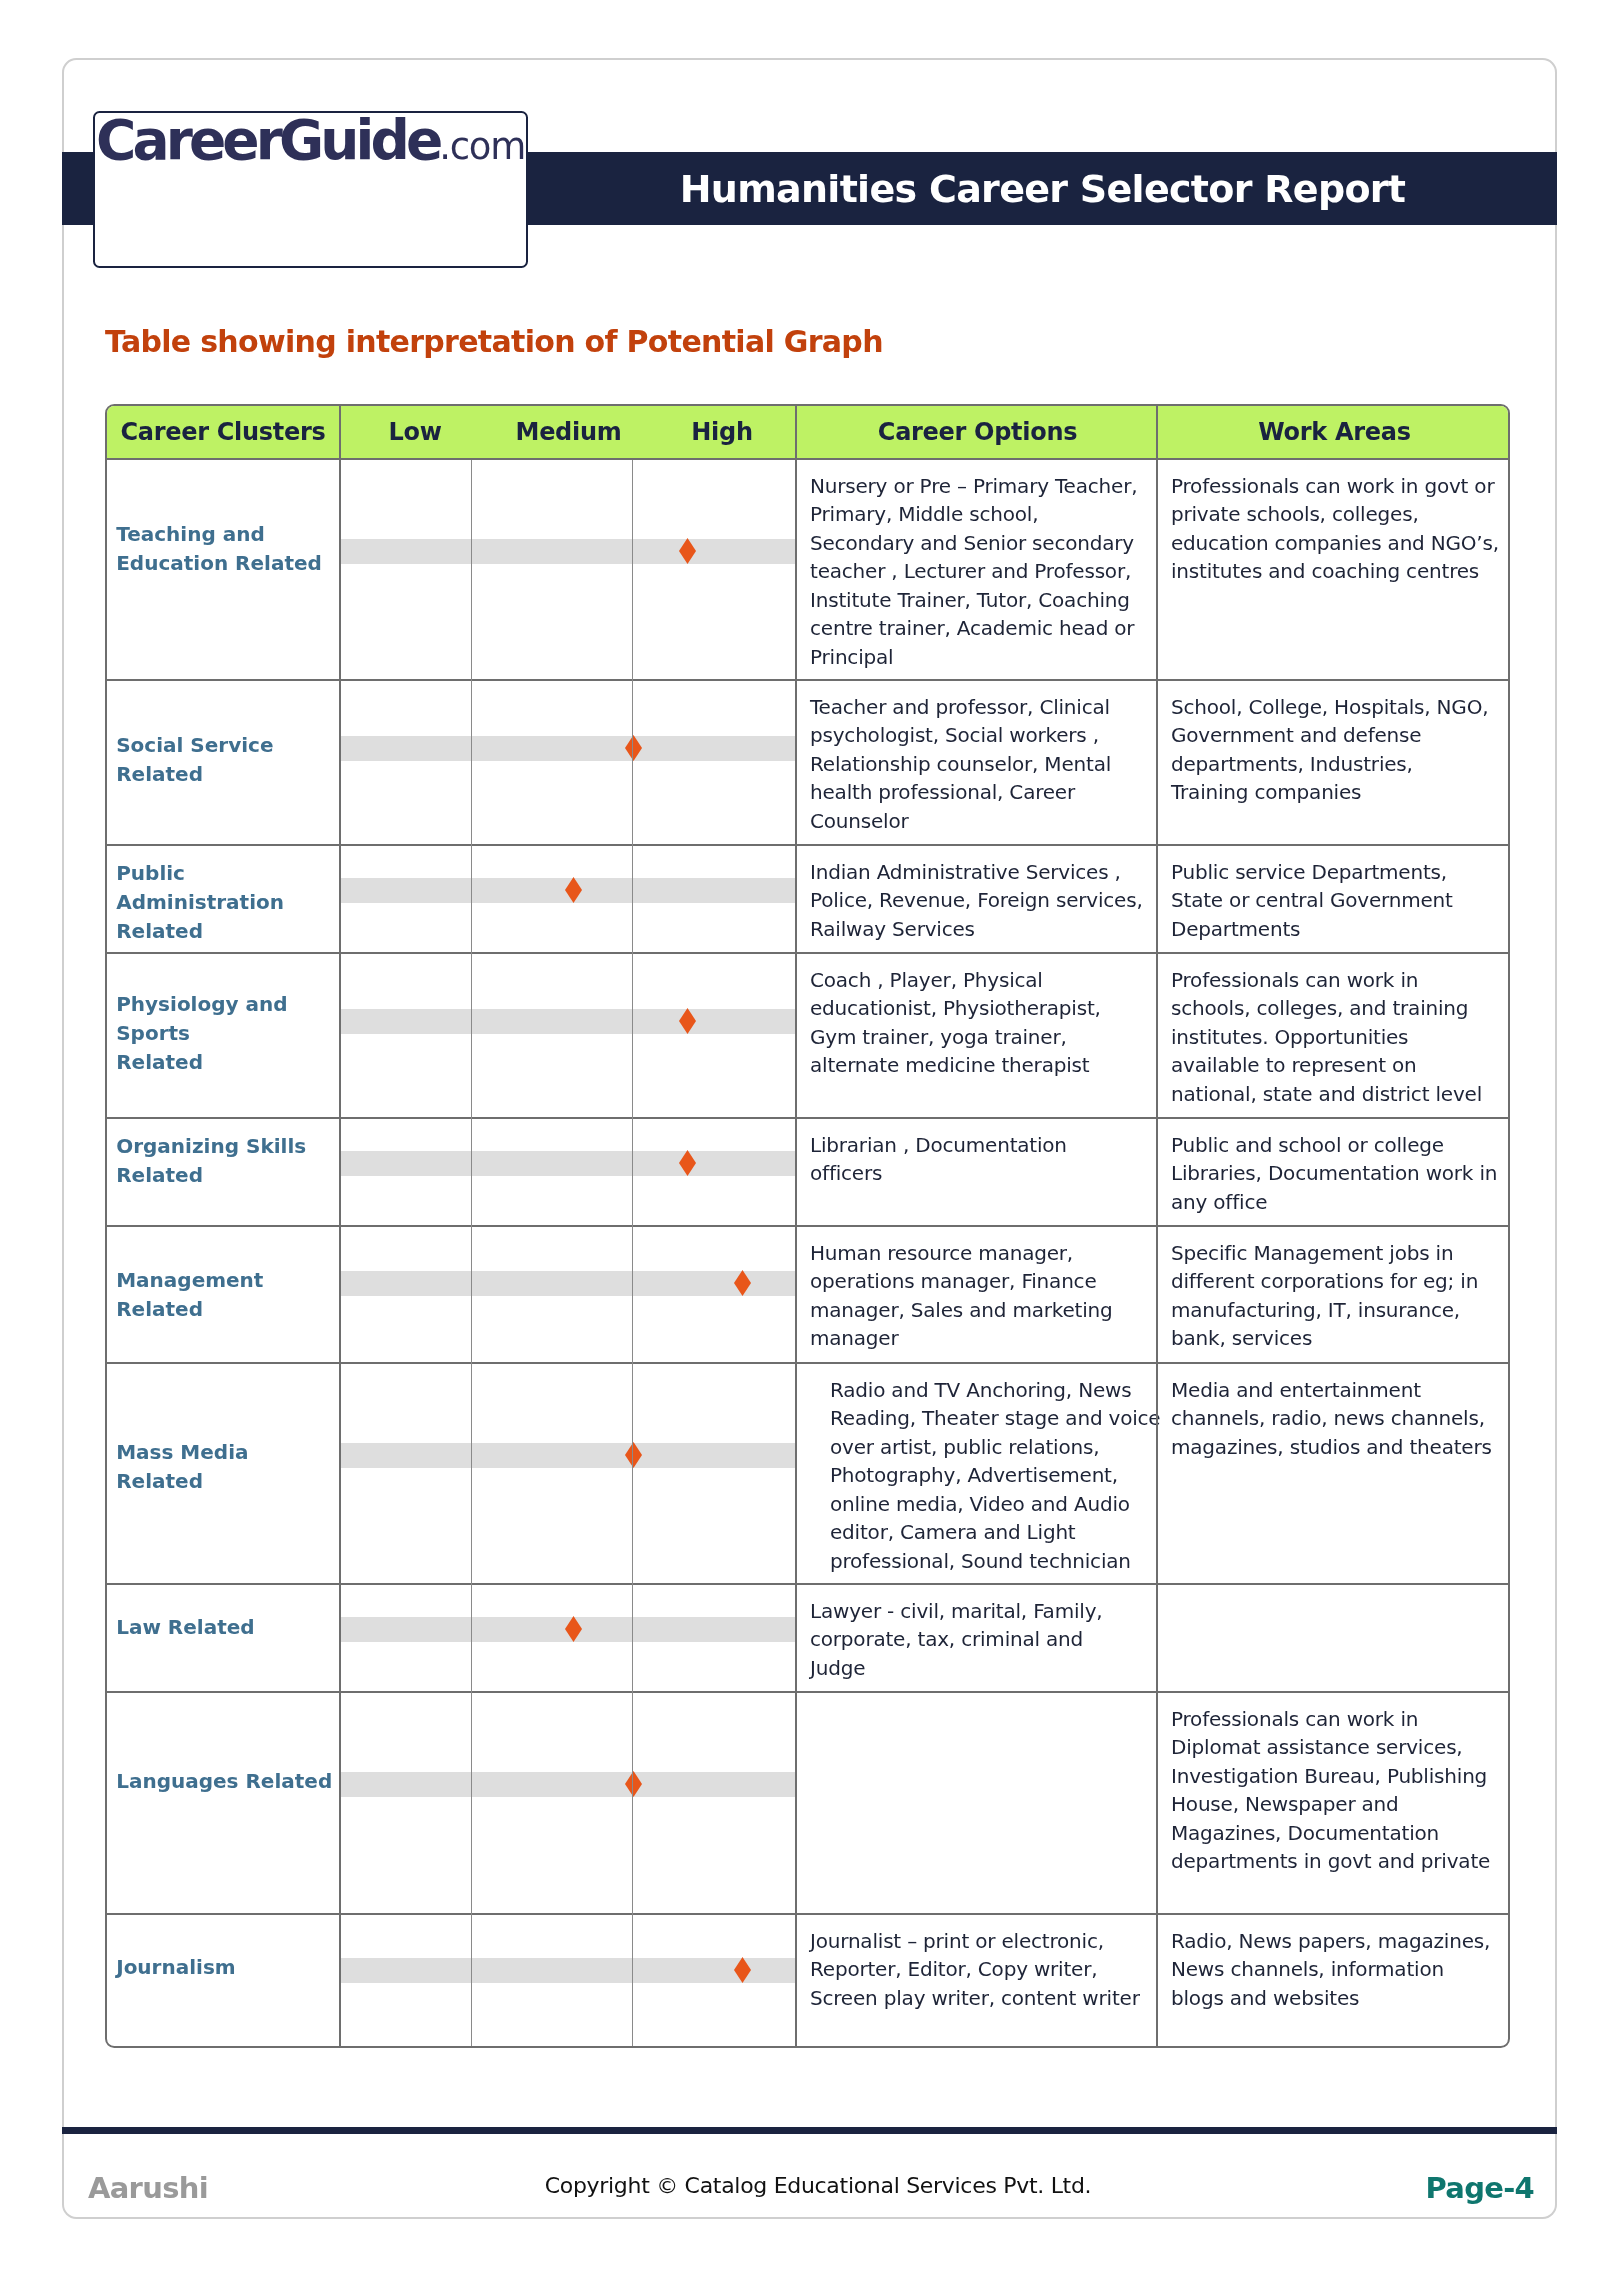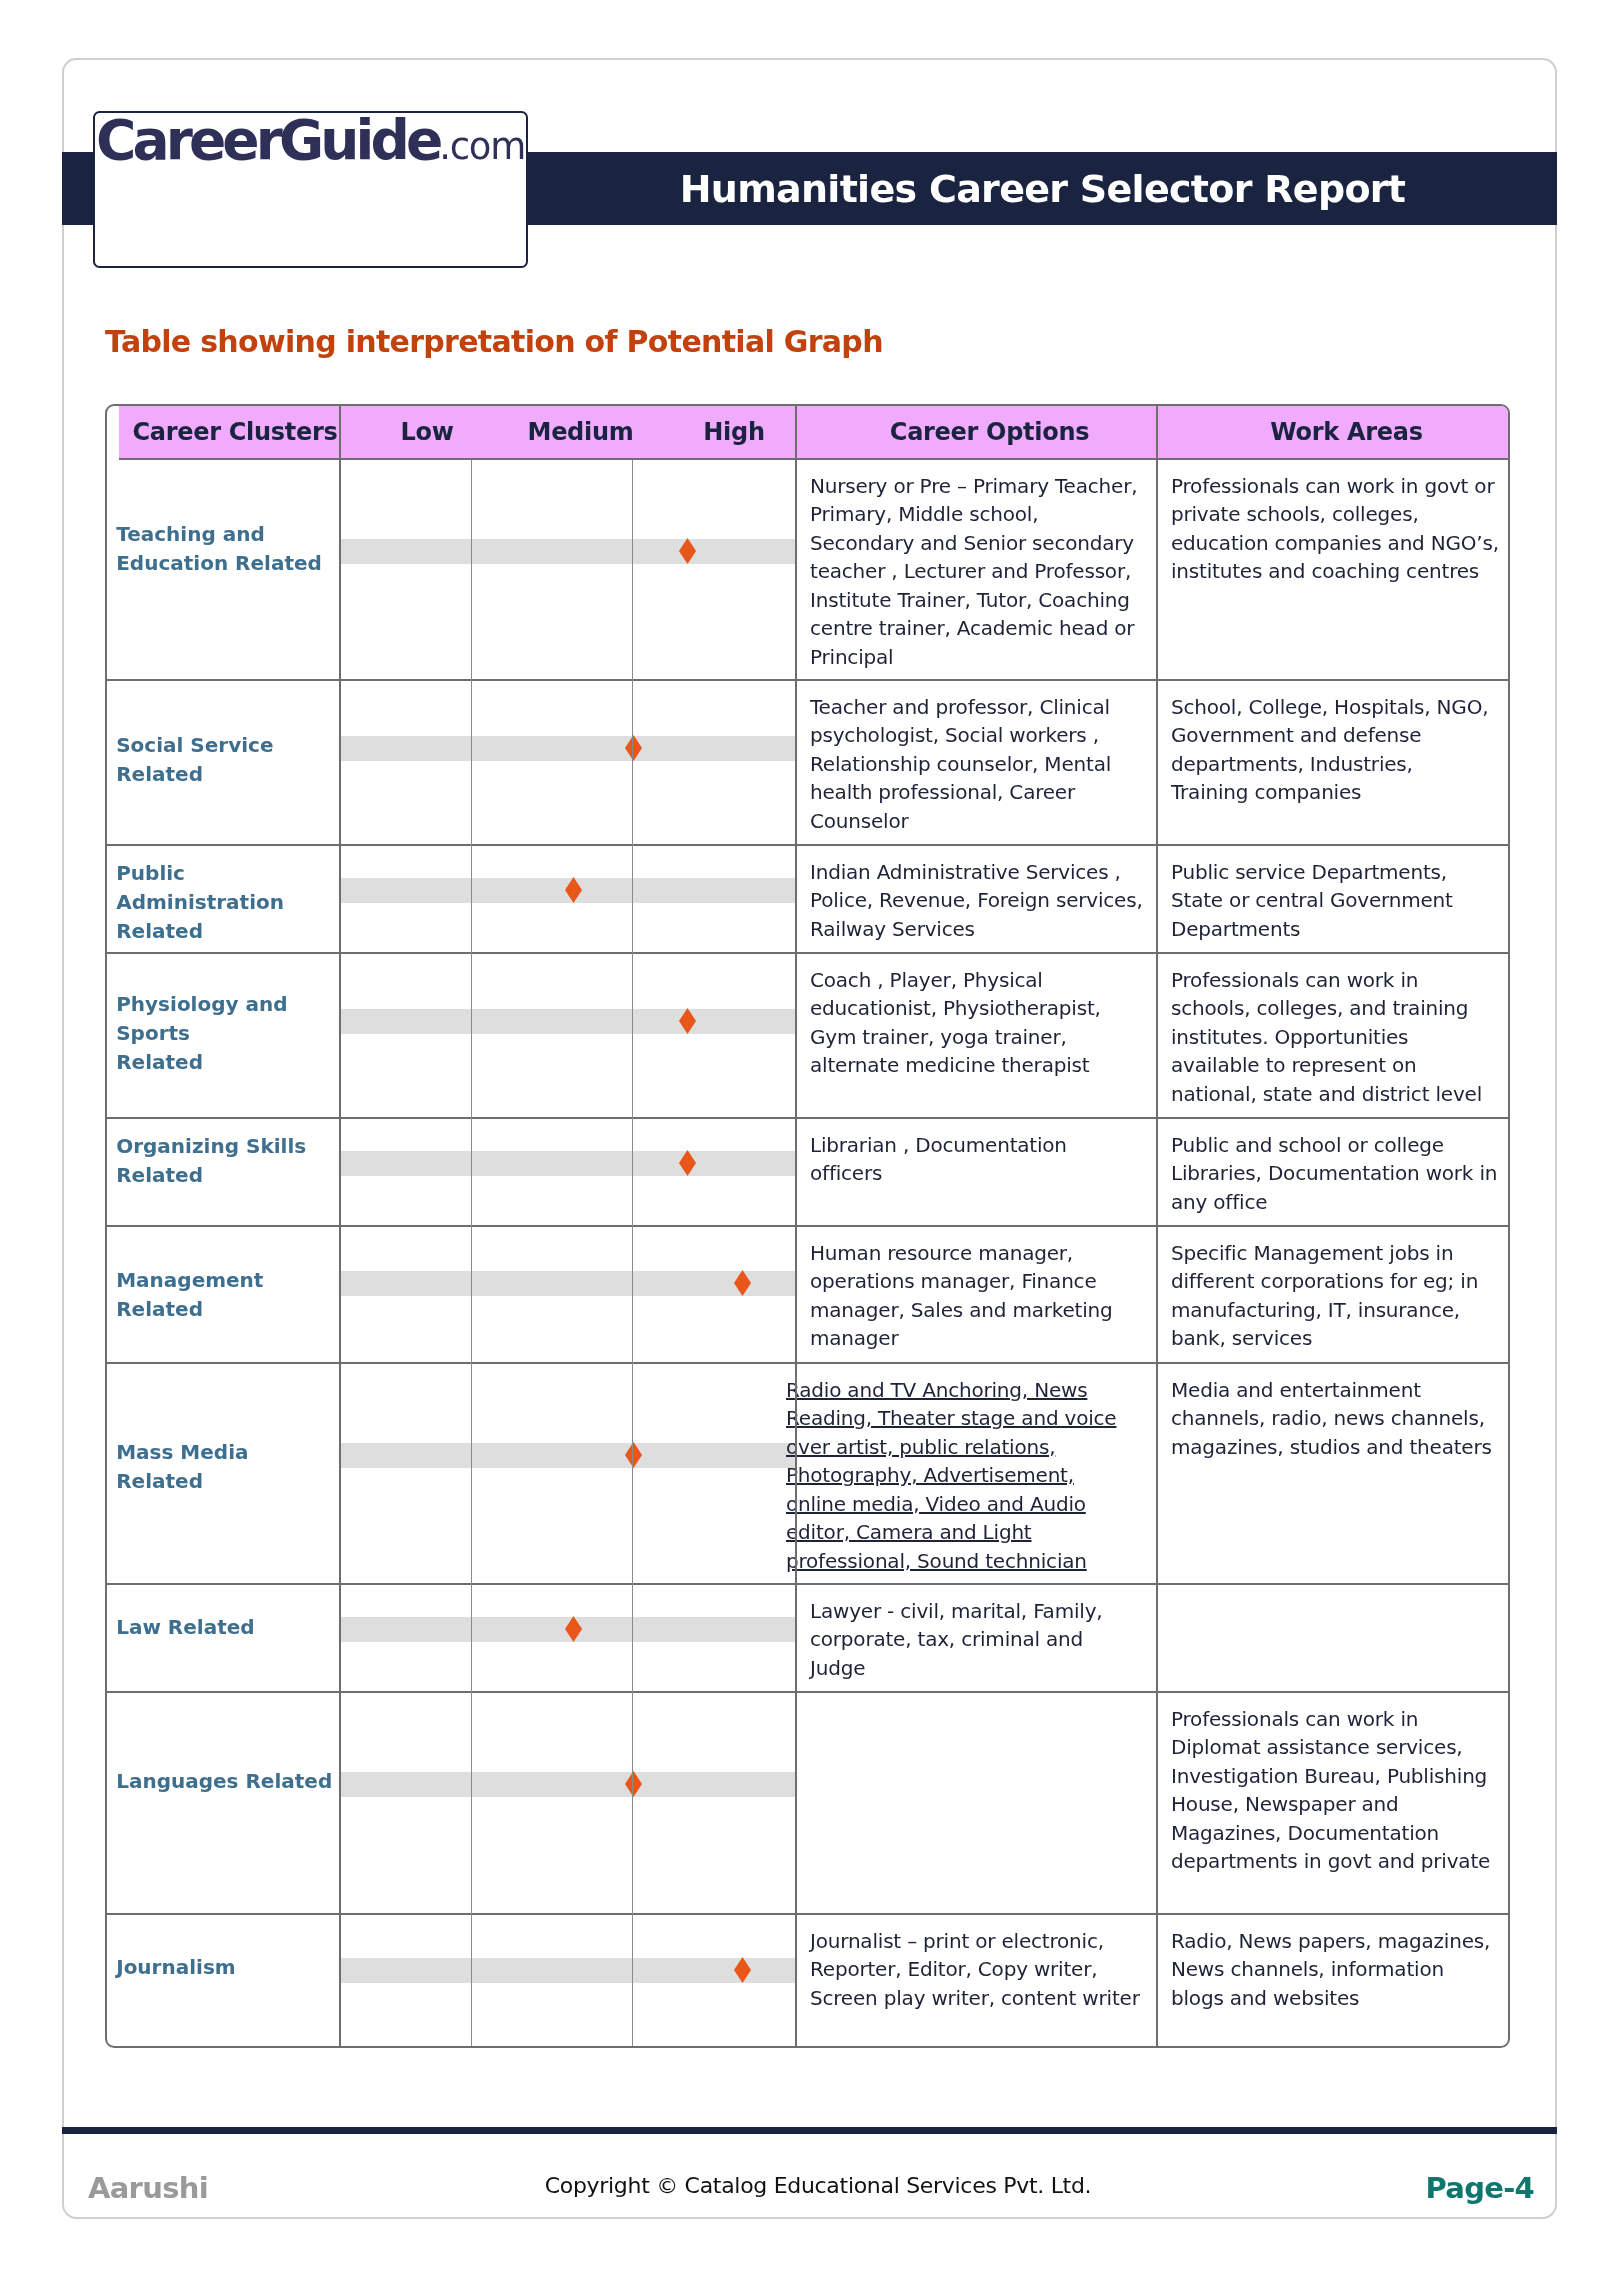--- a/index.html
+++ b/index.html
@@ -6,21 +6,21 @@
   body { width:1622px; height:2295px; position:relative; overflow:hidden; font-family:"Liberation Sans", "DejaVu Sans", sans-serif; }
   .page-card { position:absolute; left:62px; top:58px; width:1495px; height:2161px; border:2px solid #cfcfcf; border-radius:14.4px; box-sizing:border-box; background:#fff; }
   .header-band { position:absolute; left:62px; top:152px; width:1495px; height:73px; background:#1a2340; }
   .logo-box { position:absolute; left:93px; top:111px; width:435px; height:157px; background:#fff; border:2.6px solid #1a2340; border-radius:6.5px; box-sizing:border-box; display:flex; align-items:flex-start; justify-content:center; }
   .logo-text { font-family:"DejaVu Sans", sans-serif; font-weight:bold; color:#2e3058; font-size:55px; letter-spacing:-3.9px; line-height:1; }
   .logo-text .dot { font-size:37px; letter-spacing:-1.3px; font-weight:normal; }
   .report-title { position:absolute; left:528px; top:152px; width:1029px; height:73px; display:flex; align-items:center; justify-content:center; color:#ffffff; font-family:"DejaVu Sans", sans-serif; font-weight:bold; font-size:38px; letter-spacing:-0.7px; }
   .section-title { position:absolute; left:105px; top:324px; color:#c2410c; font-family:"DejaVu Sans", sans-serif; font-weight:bold; font-size:30px; letter-spacing:-0.7px; }
 
   .tbl { position:absolute; left:105px; top:404px; width:1405px; height:1644px; border:2px solid #6e6e6e; border-radius:9.2px; box-sizing:border-box; overflow:hidden; background:#fff; }
-  .tbl-head { position:absolute; left:12px; top:0; width:100%; height:54px; background:#f0abfc; border-bottom:2px solid #6e6e6e; box-sizing:border-box; }
+  .tbl-head { position:absolute; left:0; top:0; width:100%; height:54px; background:#bef264; border-bottom:2px solid #6e6e6e; box-sizing:border-box; }
   .th { position:absolute; top:0; height:52px; display:flex; align-items:center; justify-content:center; color:#1a2340; font-family:"DejaVu Sans", sans-serif; font-weight:bold; font-size:24px; letter-spacing:-0.3px; }
   .vline { position:absolute; top:0; width:2px; background:#6e6e6e; }
   .vline.thin { width:1.3px; background:#8a8a8a; }
   .row { position:absolute; left:0; width:100%; border-bottom:2px solid #6e6e6e; box-sizing:border-box; }
   .row:last-child { border-bottom:none; }
   .cluster { position:absolute; left:9.2px; width:222px; color:#3f6f8f; font-family:"DejaVu Sans", sans-serif; font-weight:bold; font-size:20px; line-height:29px; }
   .band { position:absolute; left:234px; width:456px; height:25px; background:#dedede; }
   .diamond { position:absolute; width:17px; height:26px; background:#e8561a; clip-path:polygon(50% 0, 100% 50%, 50% 100%, 0 50%); }
   .cell-text { position:absolute; color:#1e2437; font-family:"DejaVu Sans", sans-serif; font-size:20px; line-height:28.5px; white-space:pre-line; letter-spacing:-0.2px; }
 
@@ -130,21 +130,21 @@
 manager</div>
         <div class="cell-text" style="left: 1064px; top: 11.8px; width: 337px;">Specific Management jobs in
 different corporations for eg; in
 manufacturing, IT, insurance,
 bank, services</div>
       </div>
       <div class="row" style="top: 958px; height: 221px;">
         <div class="cluster" style="white-space: pre-line; top: 74px;">Mass Media Related</div>
         <div class="band" style="top: 79px;"></div>
         <div class="diamond" style="left: 518px; top: 78px;"></div>
-        <div class="cell-text" style="left: 679px; top: 11.8px; width: 343px; text-decoration: underline;">Radio and TV Anchoring, News
+        <div class="cell-text" style="left: 723px; top: 11.8px; width: 343px;">Radio and TV Anchoring, News
 Reading, Theater stage and voice
 over artist, public relations,
 Photography, Advertisement,
 online media, Video and Audio
 editor, Camera and Light
 professional, Sound technician</div>
         <div class="cell-text" style="left: 1064px; top: 11.8px; width: 337px;">Media and entertainment
 channels, radio, news channels,
 magazines, studios and theaters</div>
       </div>

